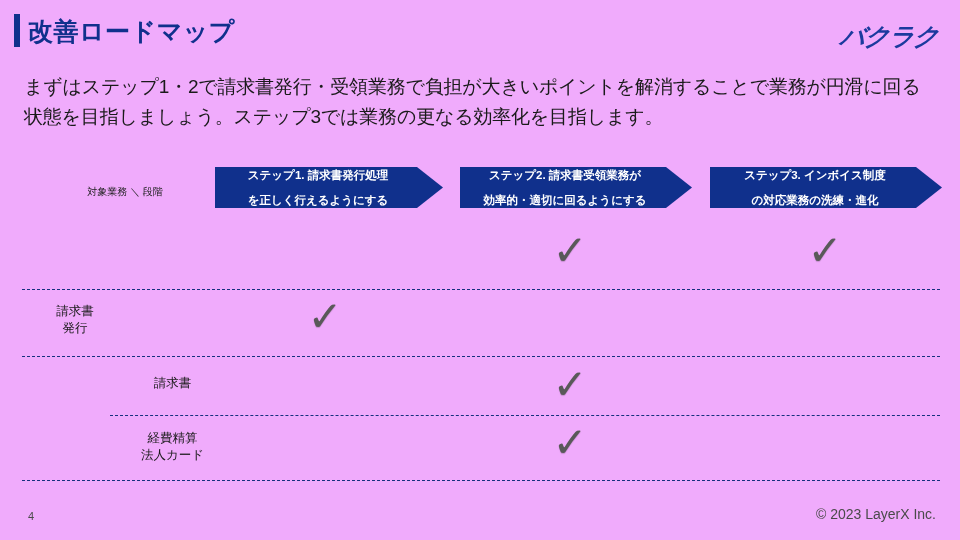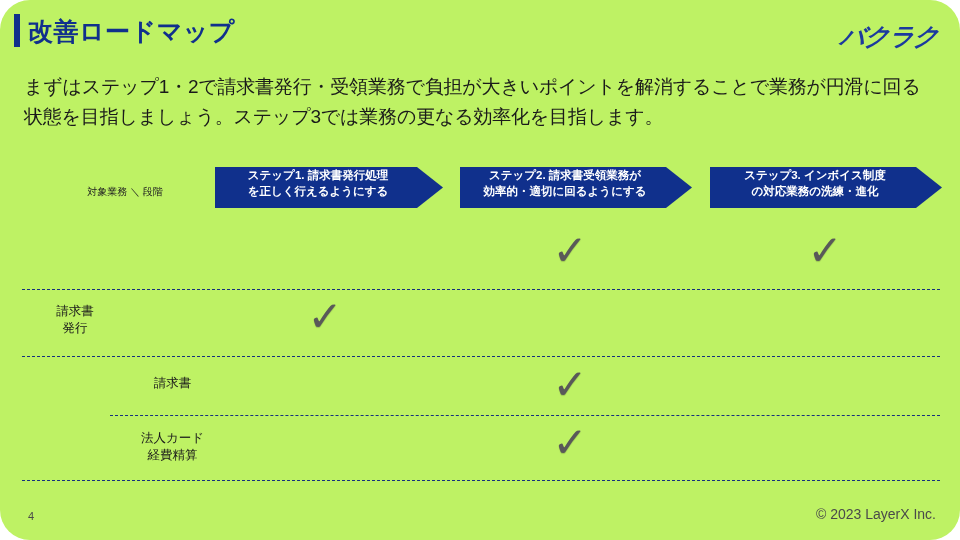--- a/index.html
+++ b/index.html
@@ -9,23 +9,22 @@
     background: #ffffff;
   }
   body {
     font-family: "Liberation Sans", "DejaVu Sans", sans-serif;
     color: #222222;
   }
   #slide {
     position: relative;
     width: 960px;
     height: 540px;
-    background: #bef264;
+    background: #f0abfc;
     overflow: hidden;
-    border-radius: 30px;
   }
 
   
   #title-accent-bar {
     position: absolute;
     left: 14px;
     top: 14px;
     width: 6px;
     height: 33px;
     background: #10308c;
@@ -93,21 +92,21 @@
     height: 41px;
     background: #10308c;
     color: #ffffff;
     font-size: 11.5px;
     font-weight: bold;
     line-height: 16px;
     text-align: center;
     display: flex;
     flex-direction: column;
     align-items: center;
-    justify-content: flex-start;
+    justify-content: space-between;
     -webkit-clip-path: polygon(0 0, calc(100% - 26px) 0, 100% 50%, calc(100% - 26px) 100%, 0 100%);
     clip-path: polygon(0 0, calc(100% - 26px) 0, 100% 50%, calc(100% - 26px) 100%, 0 100%);
     padding-right: 22px;
     box-sizing: border-box;
   }
   .step-banner .line { display: block; white-space: nowrap; }
   #step-banner-1 { left: 215px; width: 228px; }
   #step-banner-2 { left: 460px; width: 232px; }
   #step-banner-3 { left: 710px; width: 232px; }
 
@@ -200,22 +199,22 @@
     <div class="checkmark" style="left:303px; top:136px;">✓</div>
     <div class="divider full" style="top:196px;"></div>
 
     <div class="row-label sub" style="top:215px;">
       <div>請求書</div>
     </div>
     <div class="checkmark" style="left:548px; top:204px;">✓</div>
     <div class="divider sub" style="top:255px;"></div>
 
     <div class="row-label sub" style="top:270px;">
+      <div>経費精算</div>
       <div>法人カード</div>
-      <div>経費精算</div>
     </div>
     <div class="checkmark" style="left:548px; top:262px;">✓</div>
     <div class="divider full" style="top:320px;"></div>
 
   </div>
 
   <div id="page-number">4</div>
   <div id="copyright">© 2023 LayerX Inc.</div>
 
 </div>

